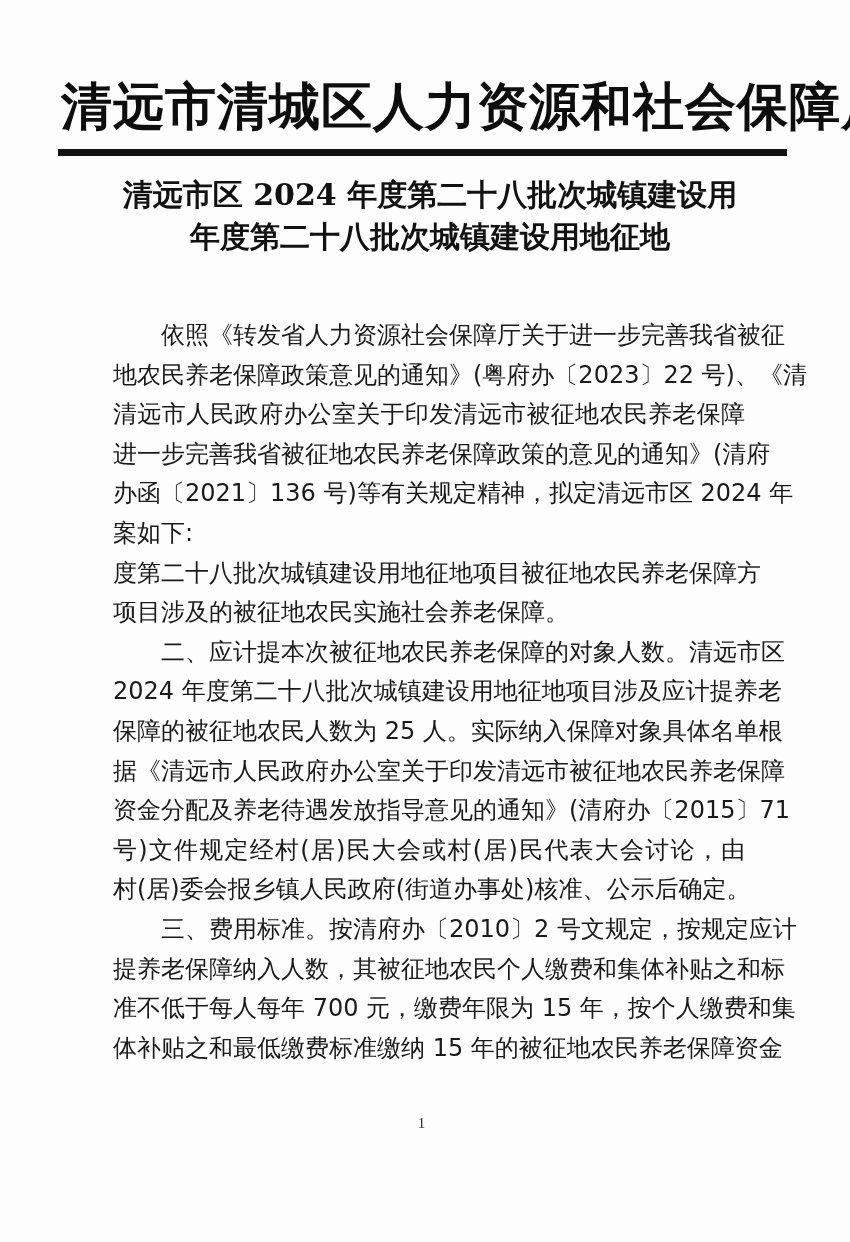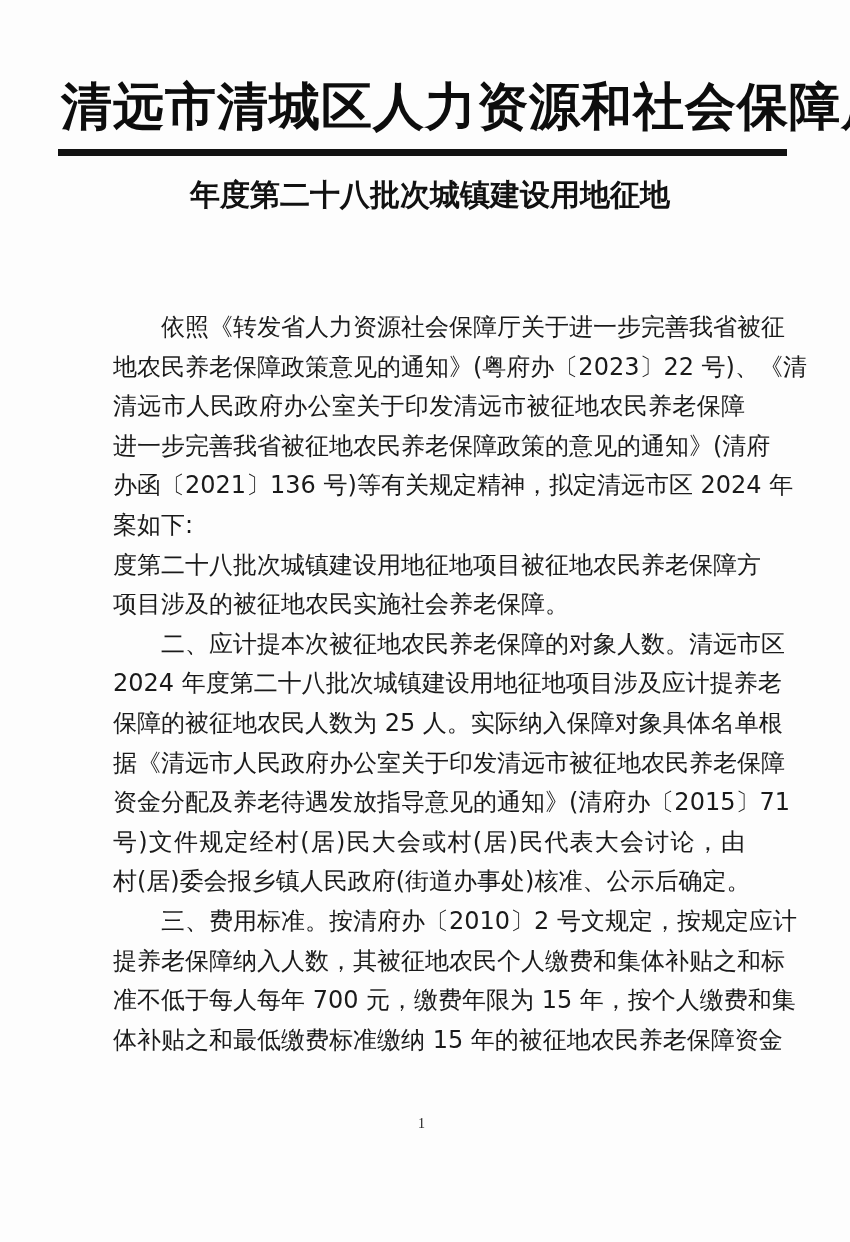--- a/index.html
+++ b/index.html
@@ -55,21 +55,21 @@
       line-height: 42px;
       color: #111111;
     }
     .doc-title .tline {
       display: block;
       white-space: nowrap;
     }
     .body-text {
       position: absolute;
       left: 113px;
-      top: 308px;
+      top: 316px;
       width: 632px;
       font-family: "DejaVu Sans", "Liberation Sans", sans-serif;
       font-size: 24px;
       color: #1a1a1a;
     }
     .line {
       display: block;
       height: 39.6px;
       line-height: 39.6px;
       white-space: nowrap;
@@ -94,20 +94,21 @@
 </head>
 <body>
 
 <div class="page">
 
   <div class="header-title">清远市清城区人力资源和社会保障局</div>
 
   <div class="header-rule"></div>
 
   <div class="doc-title">
+    <span class="tline">清远市区 2024 年度第二十八批次城镇建设用</span>
     <span class="tline">年度第二十八批次城镇建设用地征地</span>
   </div>
 
   <div class="body-text">
 
     <span class="line indent">依照《转发省人力资源社会保障厅关于进一步完善我省被征</span>
     <span class="line">地农民养老保障政策意见的通知》(粤府办〔2023〕22 号)、《清</span>
     <span class="line">清远市人民政府办公室关于印发清远市被征地农民养老保障</span>
     <span class="line">进一步完善我省被征地农民养老保障政策的意见的通知》(清府</span>
     <span class="line">办函〔2021〕136 号)等有关规定精神，拟定清远市区 2024 年</span>

